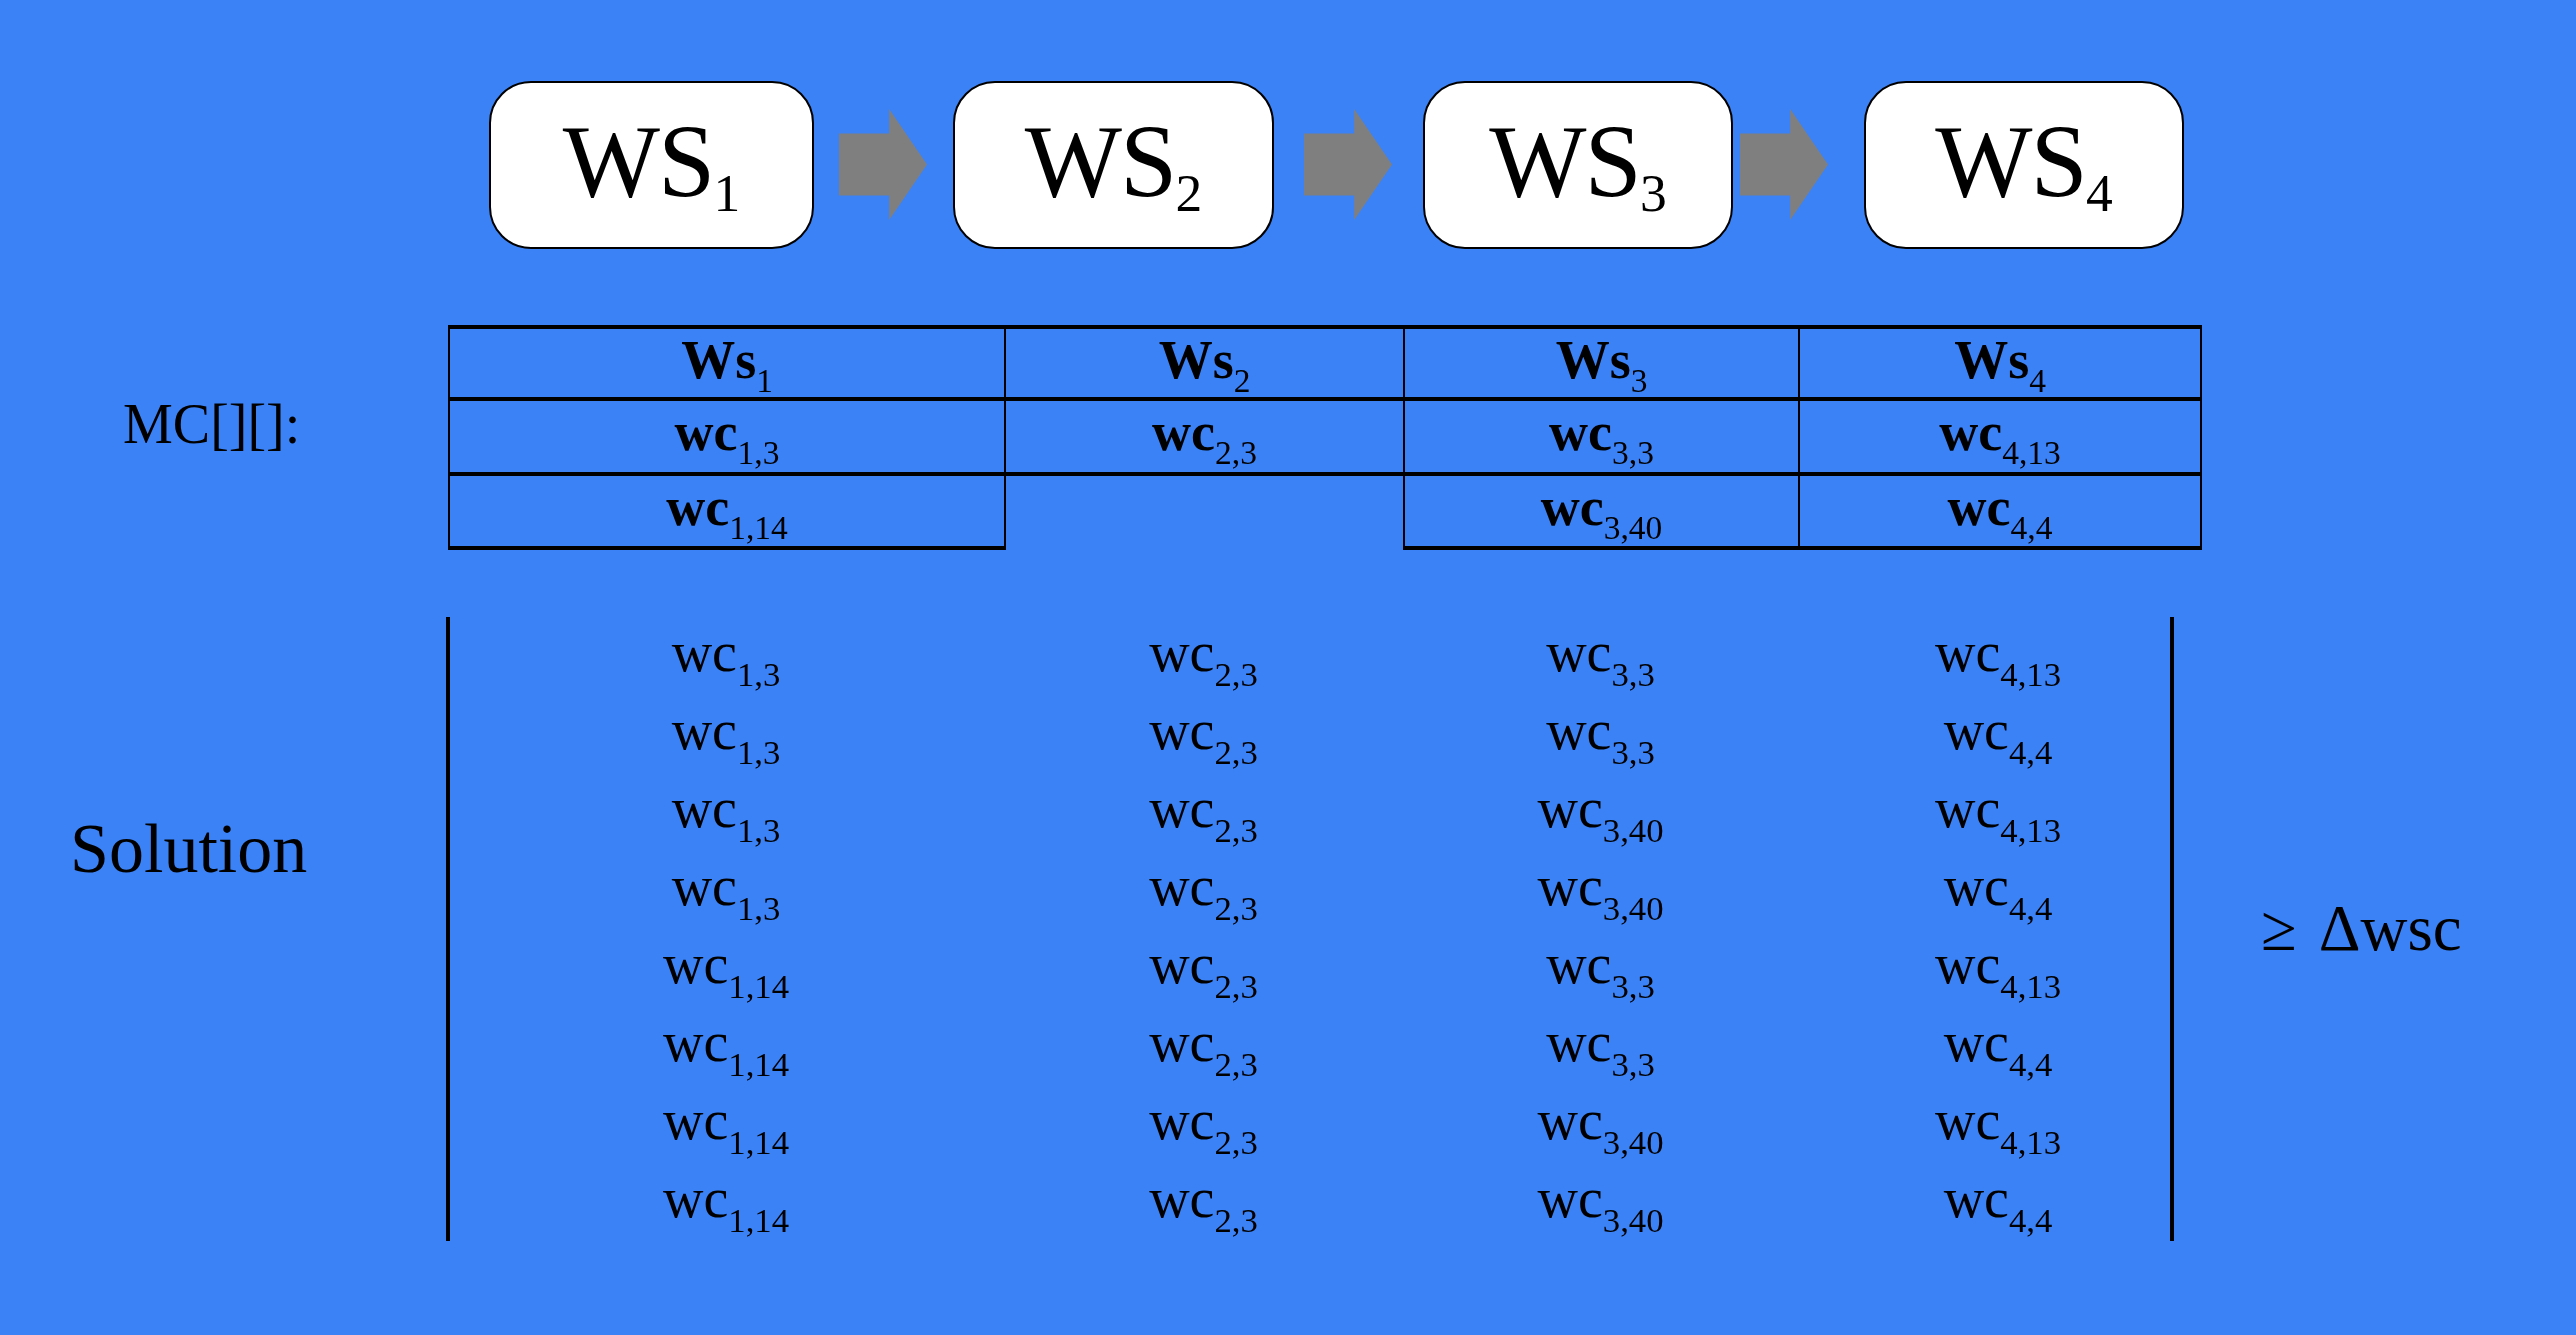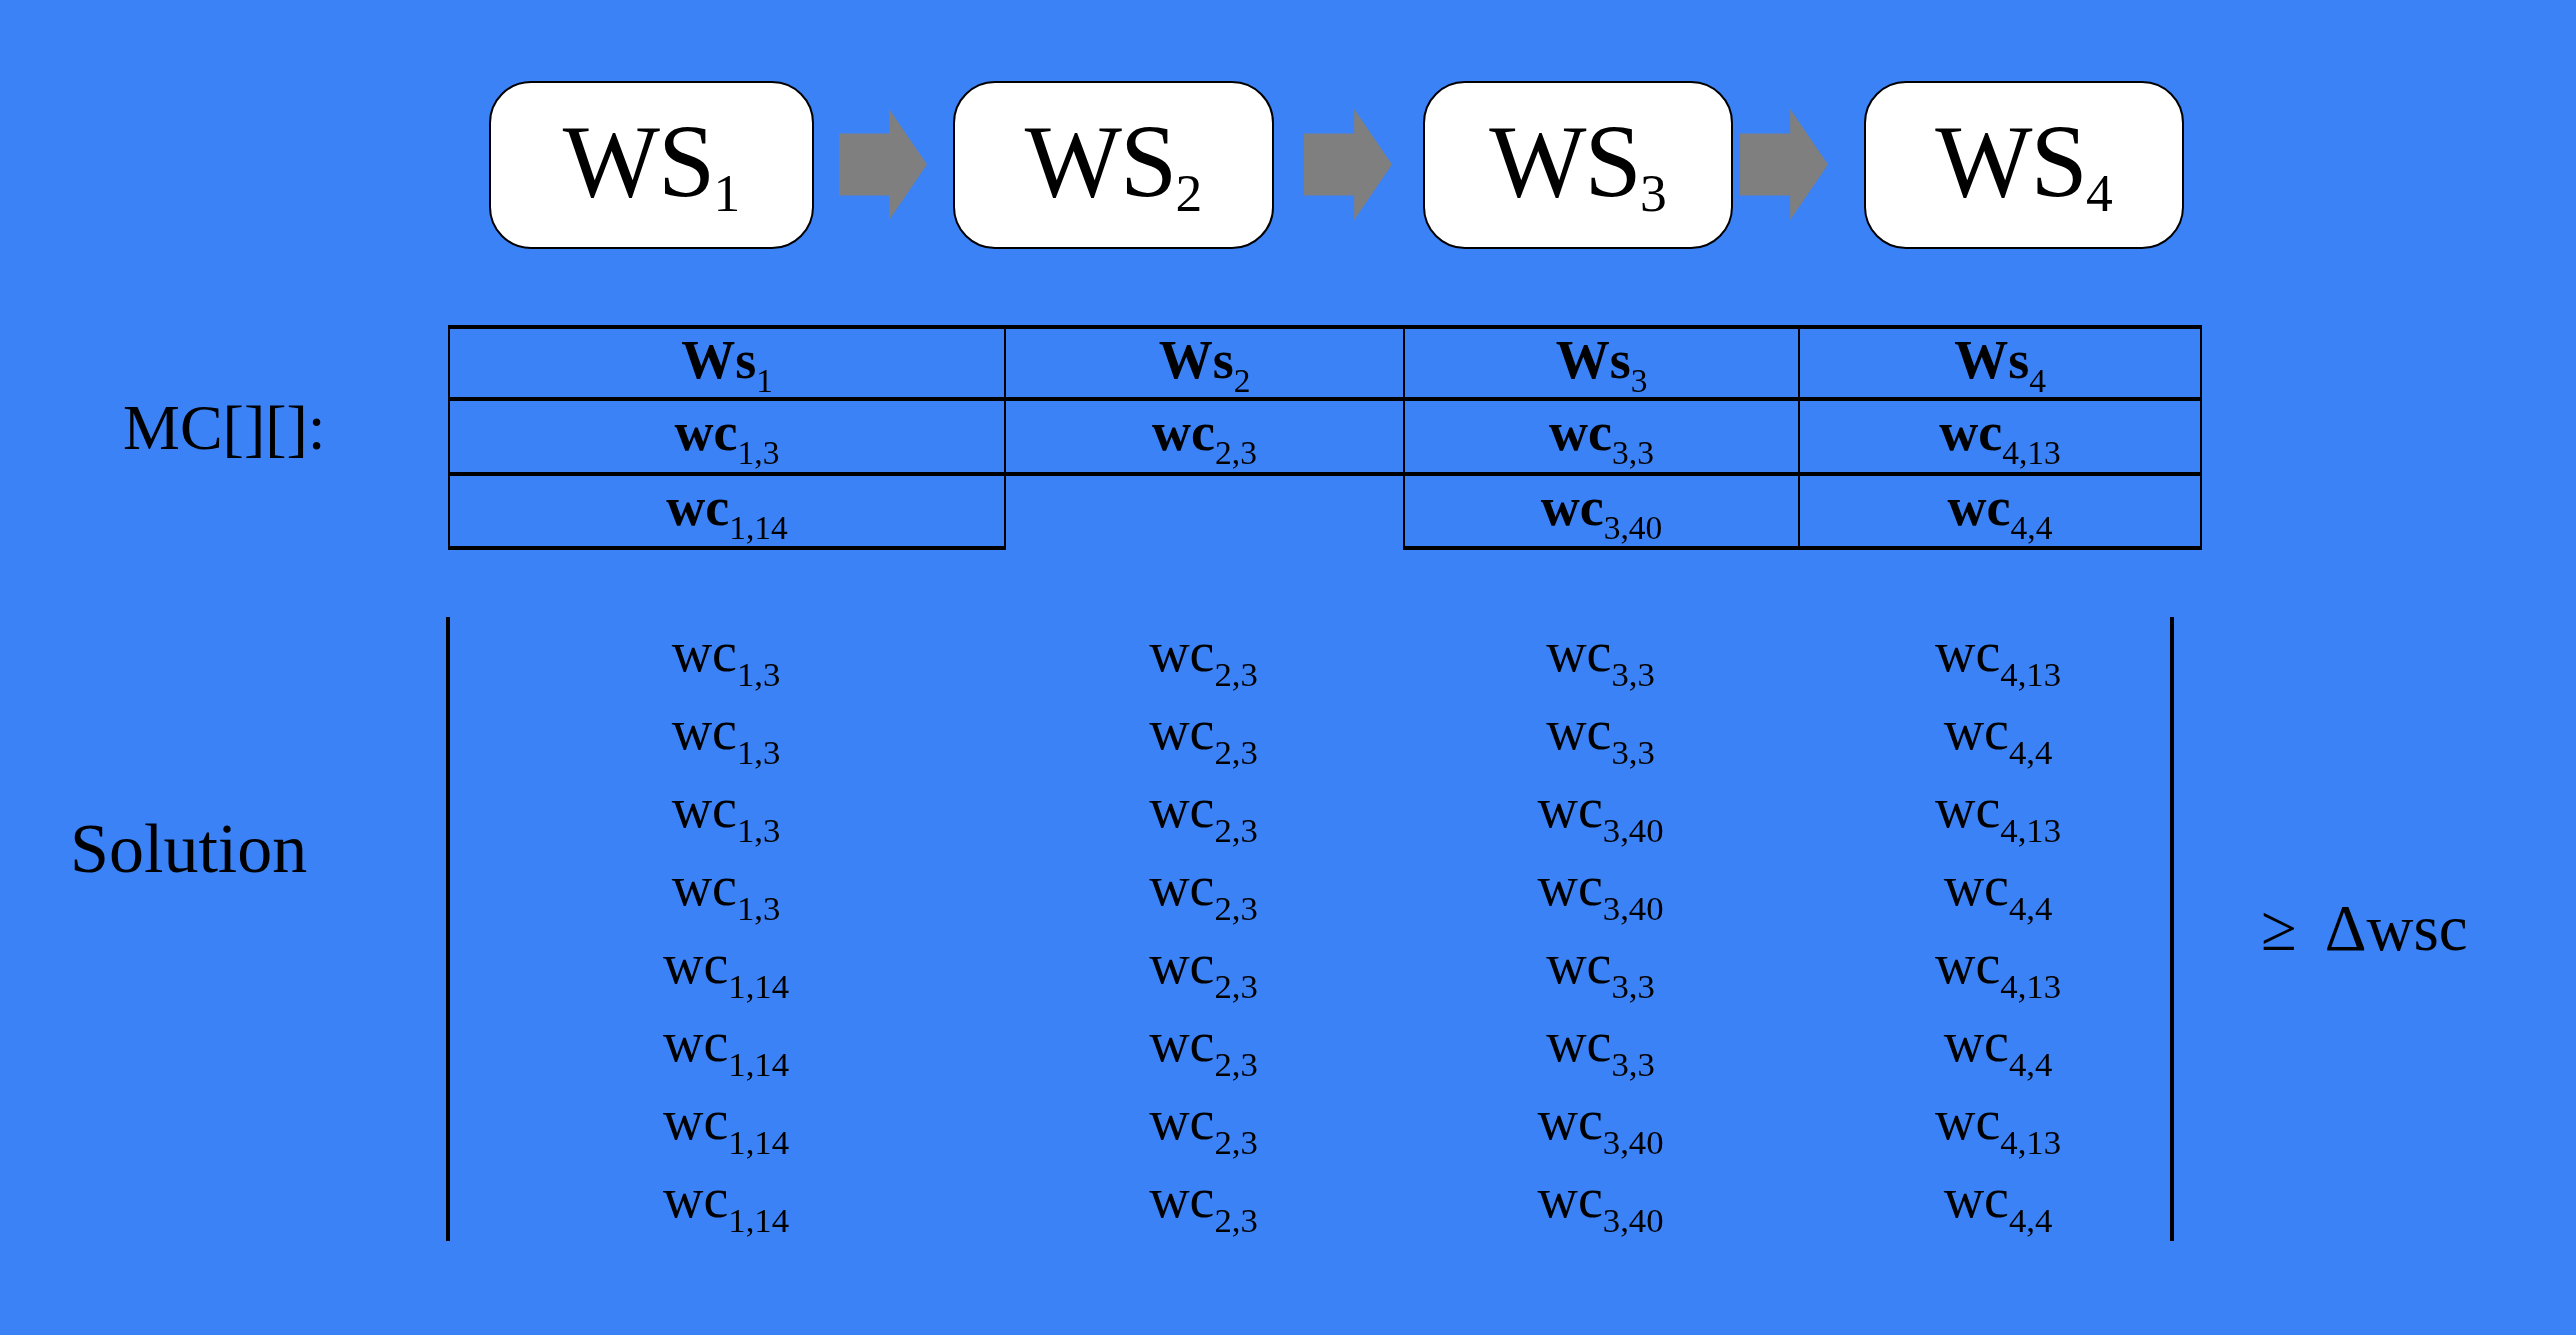--- a/index.html
+++ b/index.html
@@ -42,21 +42,21 @@
   }
   #arrow1{left:839px;}
   #arrow2{left:1304px;}
   #arrow3{left:1740px;}
 
   
   .mc-label {
     position:absolute;
     left:123px;
     top:396px;
-    font-size:64px;
+    font-size:56px;
     line-height:1;
   }
   .mc-table {
     position:absolute;
     left:448px;
     top:325px;
     display:grid;
     grid-template-columns:556px 399px 395px 400px;
     grid-template-rows:72px 75px 74px;
     border-top:4.4px solid #000;
@@ -114,21 +114,21 @@
   .sp-cell { text-align:center; font-size:56px; font-weight:400; line-height:1; }
 
   .ineq {
     position:absolute;
     left:2261px;
     top:896px;
     font-size:65px;
     line-height:1;
     white-space:nowrap;
   }
-  .ineq .rhs { margin-left:28px; }
+  .ineq .rhs { margin-left:22px; }
 </style>
 </head>
 <body>
 
 <div class="canvas">
 
   <div class="ws-box" id="wsbox1">
     <div class="ws-text"><span>WS</span><span class="nsub">1</span></div>
   </div>
   <div class="flow-arrow" id="arrow1" style="background: rgb(127, 127, 127);"></div>

